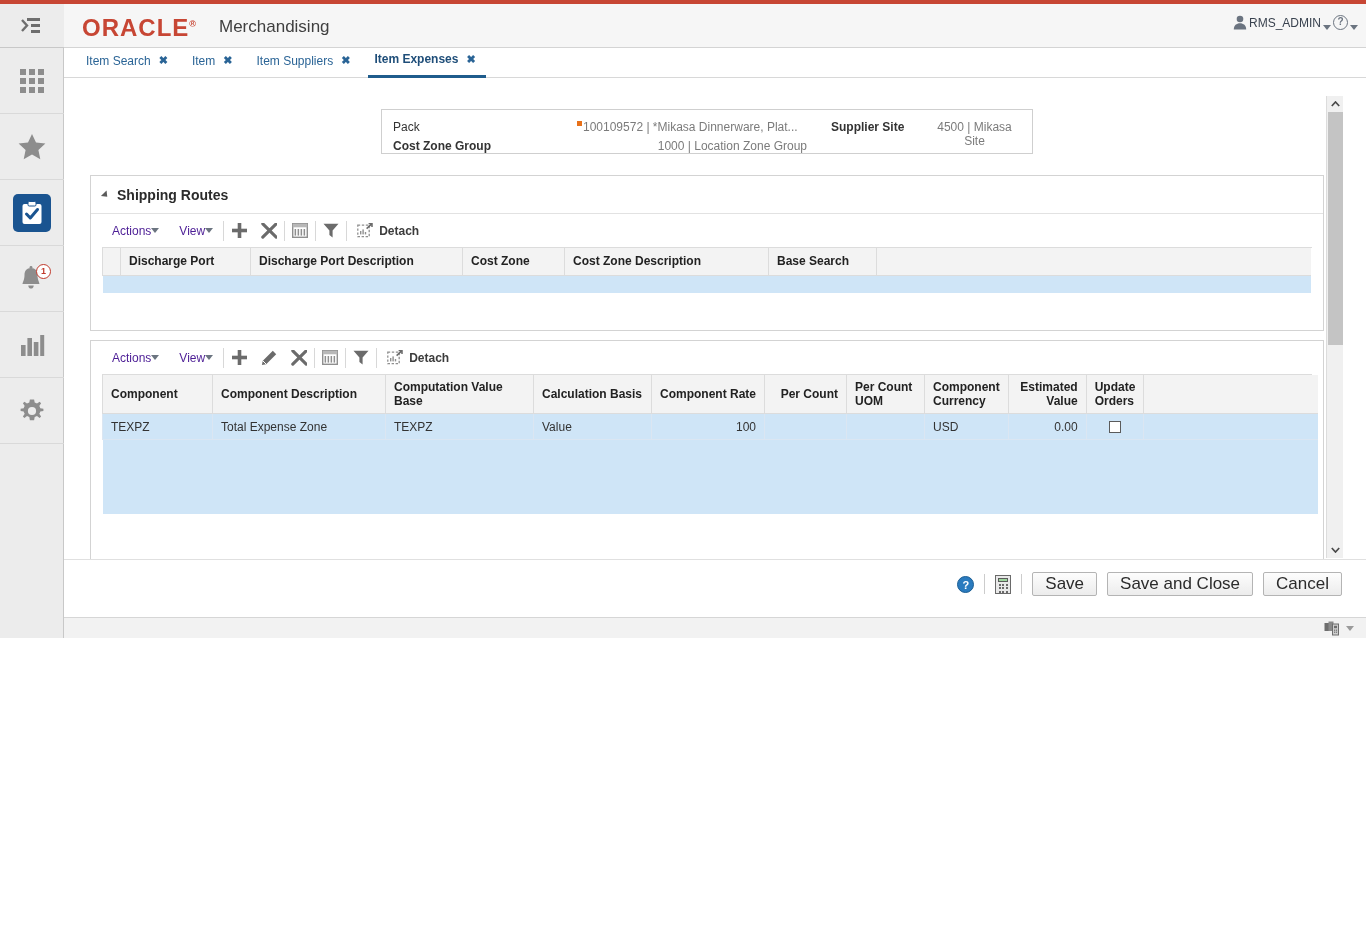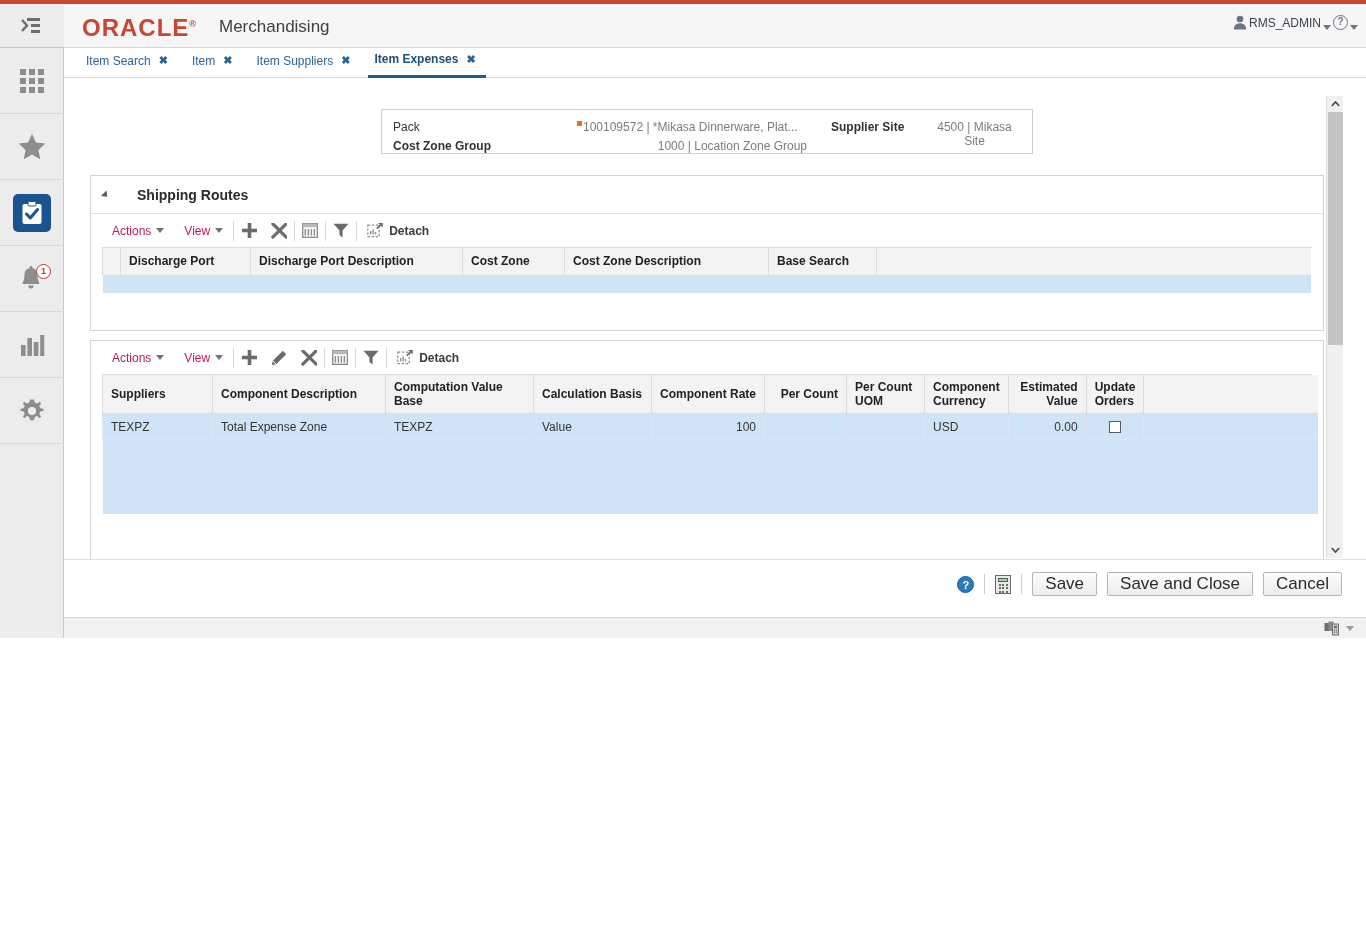--- a/index.html
+++ b/index.html
@@ -111,38 +111,38 @@
     vertical-align:super; margin-right:1px;
   }
 
   
   .panel {
     position:absolute; left:26px; width:1234px;
     border:1px solid #d3d3d3; background:#ffffff;
   }
   .panel-hd {
     height:38px; display:flex; align-items:center; padding-left:12px;
-    border-bottom:1px solid #e2e2e2; background:#ffffff;gap:20px;
+    border-bottom:1px solid #e2e2e2; background:#ffffff;
   }
   .tri {
     width:0;height:0; border-left:5px solid #5b5b5b;
     border-top:4px solid transparent;border-bottom:4px solid transparent;
     transform: rotate(45deg); margin-right:9px; cursor:pointer;
   }
   .panel-title { font-size:14px; font-weight:bold; color:#2b2b2b; }
 
   
   .toolbar {
     height:34px; display:flex; align-items:center;
     border-bottom:1px solid #dcdcdc; background:#ffffff;
     margin:0 11px;
   }
   .tb-menu {
-    display:flex; align-items:center; gap:5px; padding:0 10px;
-    font-size:12px; color:#be185d; height:22px; cursor:pointer;
+    display:flex; align-items:center; padding:0 10px;
+    font-size:12px; color:#4c1d95; height:22px; cursor:pointer;
   }
   .tb-sep { width:1px; height:20px; background:#d8d8d8; }
   .tb-btn {
     width:30px; height:24px; display:flex; align-items:center; justify-content:center;
     cursor:pointer;
   }
   .tb-detach {
     display:flex; align-items:center; gap:6px; padding:0 10px;
     font-size:12px; font-weight:bold; color:#3c3c3c; cursor:pointer;
   }
@@ -508,21 +508,21 @@
           <col style="width:113px">
             <col style="width:82px">
             <col style="width:78px">
             <col style="width:78px">
           <col style="width:78px">
             <col style="width:56px">
             <col style="width:174px">
         </colgroup>
         <thead>
           <tr>
-            <th>Suppliers</th>
+            <th>Component</th>
             <th>Component Description</th>
             <th>Computation Value Base</th>
             <th>Calculation Basis</th>
             <th class="num">Component Rate</th>
             <th class="num">Per Count</th>
             <th>Per Count UOM</th>
             <th>Component Currency</th>
             <th class="num">Estimated Value</th>
             <th>Update Orders</th>
             <th class="grid-filler" style="border-right:none;"></th>

